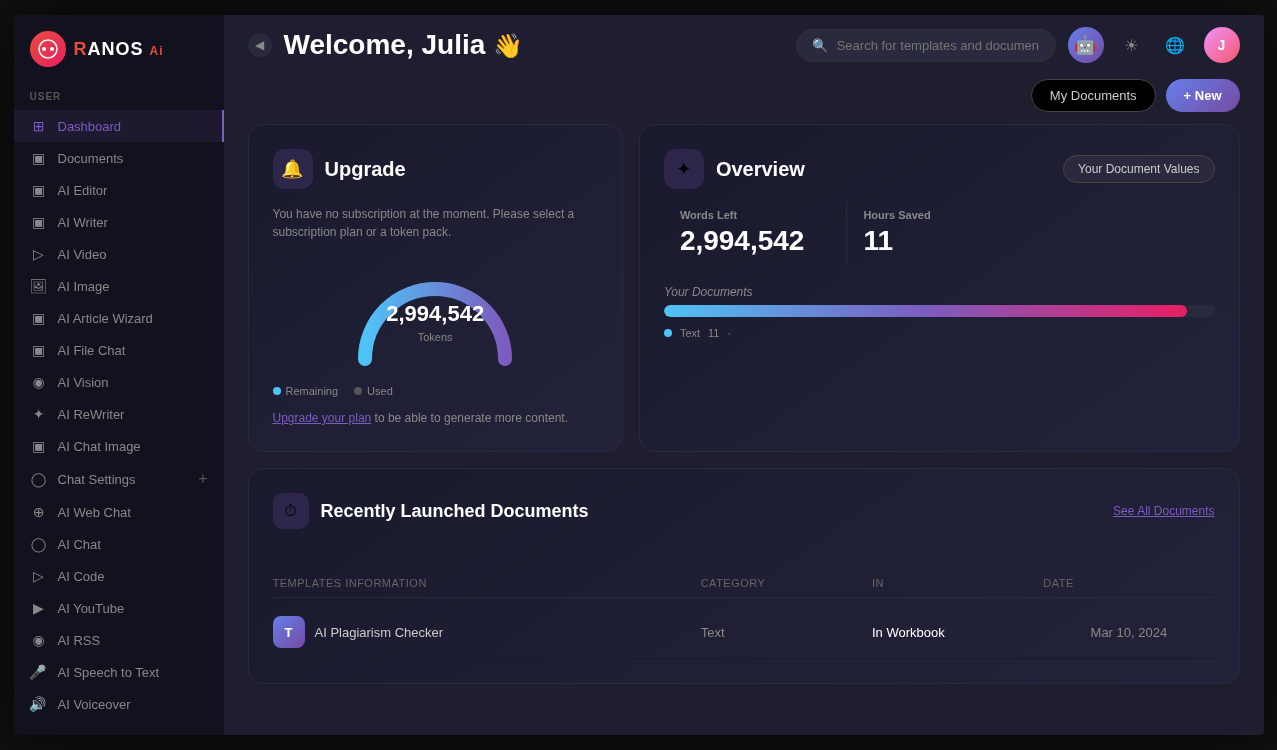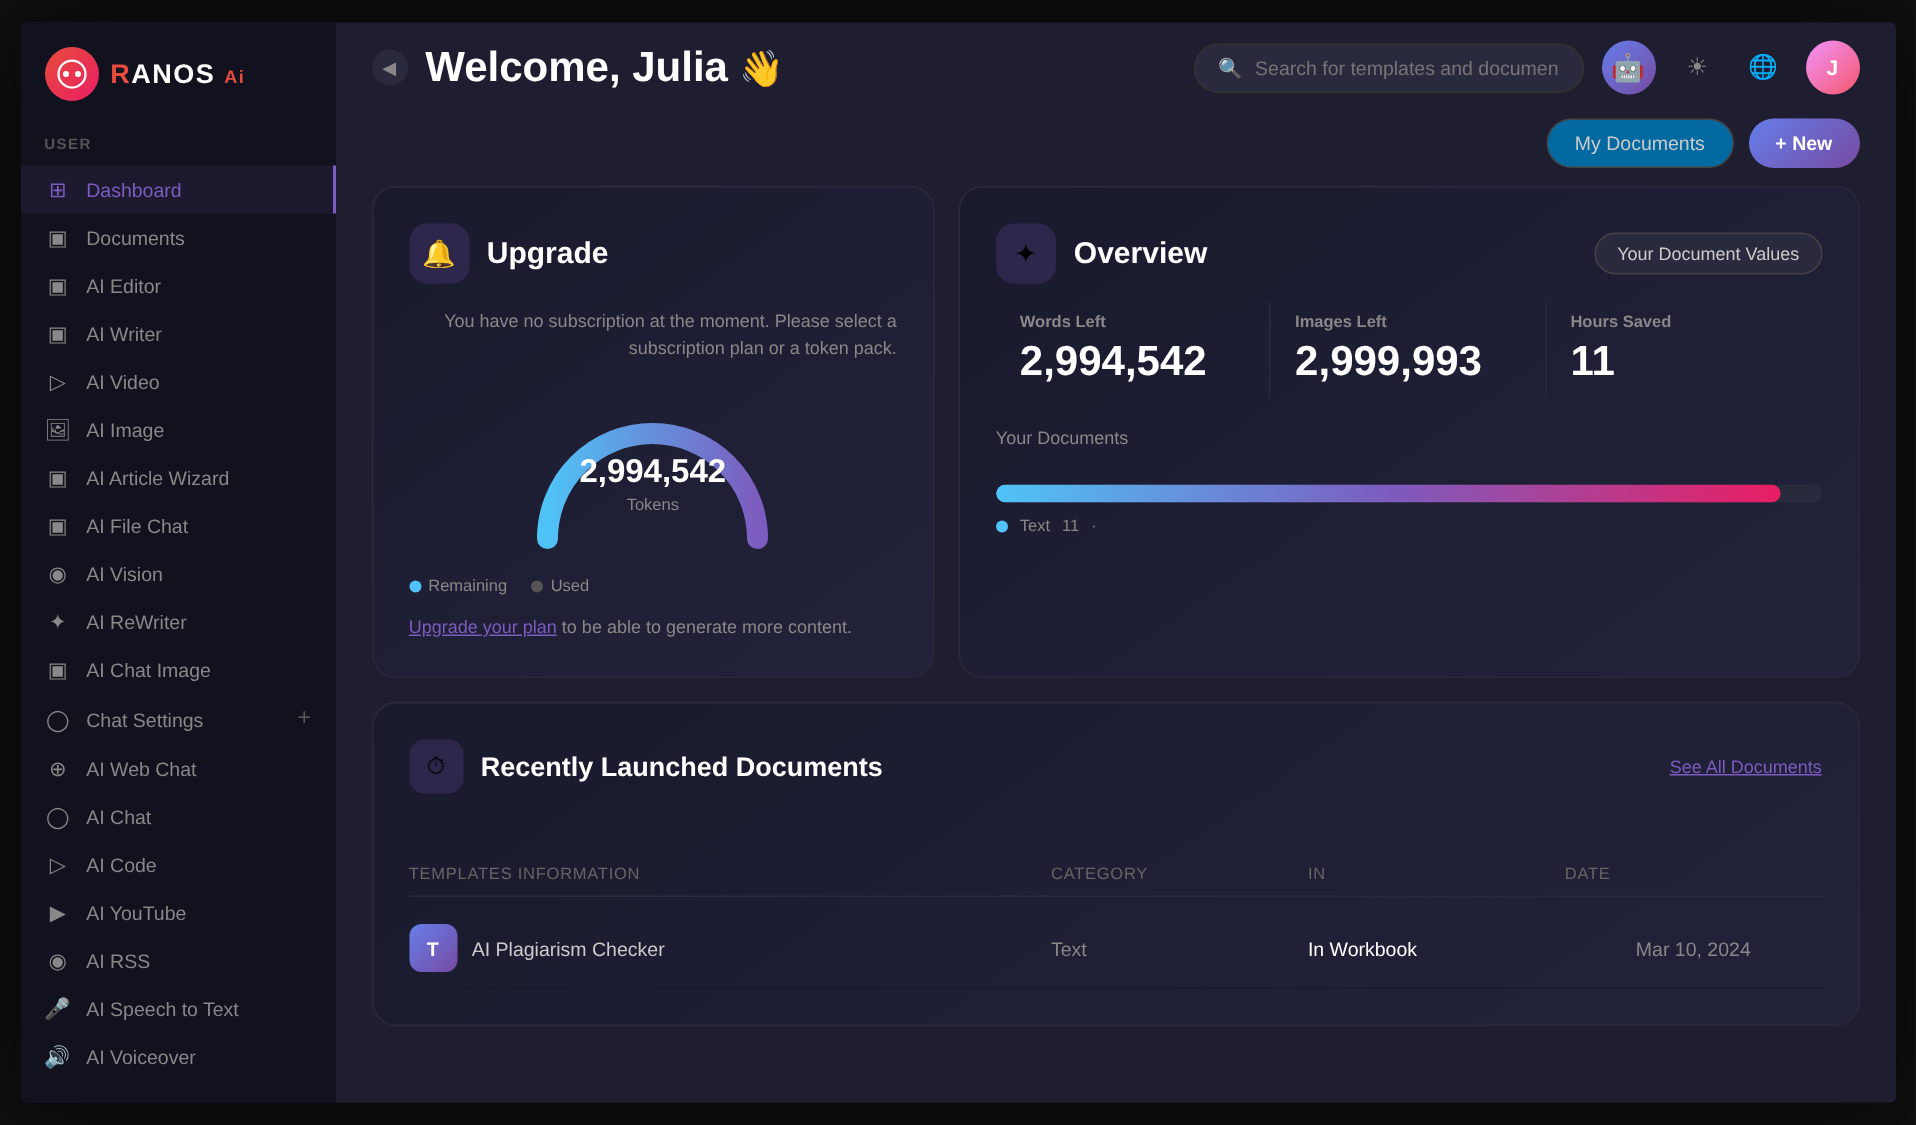--- a/index.html
+++ b/index.html
@@ -203,21 +203,21 @@
     }
     
     .action-bar {
       display: flex;
       justify-content: flex-end;
       padding: 4px 24px 12px 24px;
       gap: 10px;
       flex-shrink: 0;
     }
     .btn-my-docs {
-      background: #0369a1;
+      background: #000000;
       border: 1px solid #444;
       border-radius: 20px;
       color: #ccc;
       font-size: 13px;
       padding: 8px 18px;
       cursor: pointer;
     }
     .btn-new {
       background: linear-gradient(135deg, #667eea, #764ba2);
       border: none;
@@ -273,21 +273,20 @@
     .card-title {
       font-size: 20px;
       font-weight: 700;
       color: #fff;
     }
     .card-subtitle {
       font-size: 12px;
       color: #888;
       line-height: 1.5;
       margin-bottom: 20px;
-      text-align: right;
     }
     
     .gauge-container {
       display: flex;
       flex-direction: column;
       align-items: center;
       margin: 8px 0;
       position: relative;
     }
     .gauge-svg {
@@ -383,21 +382,22 @@
       font-weight: bold;
     }
     .stat-value {
       font-size: 28px;
       font-weight: 700;
       color: #fff;
     }
     .your-docs-label {
       font-size: 12px;
       color: #888;
-      margin-bottom: 24px;
+      margin-bottom: 6px;
+      font-style: italic;
     }
     .progress-bar-container {
       width: 100%;
       height: 12px;
       background: #2a2a3e;
       border-radius: 6px;
       overflow: hidden;
       margin-bottom: 10px;
     }
     .progress-bar-fill {
@@ -698,24 +698,20 @@
               </div>
               <button class="doc-values-btn">Your Document Values</button>
             </div>
 
             <div class="stats-row">
               <div class="stat-item">
                 <div class="stat-label">Words Left</div>
                 <div class="stat-value">2,994,542</div>
               </div>
               <div class="stat-item">
-                <div class="stat-label">Images Left</div>
-                <div class="stat-value">2,999,993</div>
-              </div>
-              <div class="stat-item">
                 <div class="stat-label">Hours Saved</div>
                 <div class="stat-value">11</div>
               </div>
             </div>
 
             <div class="your-docs-label">Your Documents</div>
             <div class="progress-bar-container">
               <div class="progress-bar-fill"></div>
             </div>
             <div class="docs-meta">

